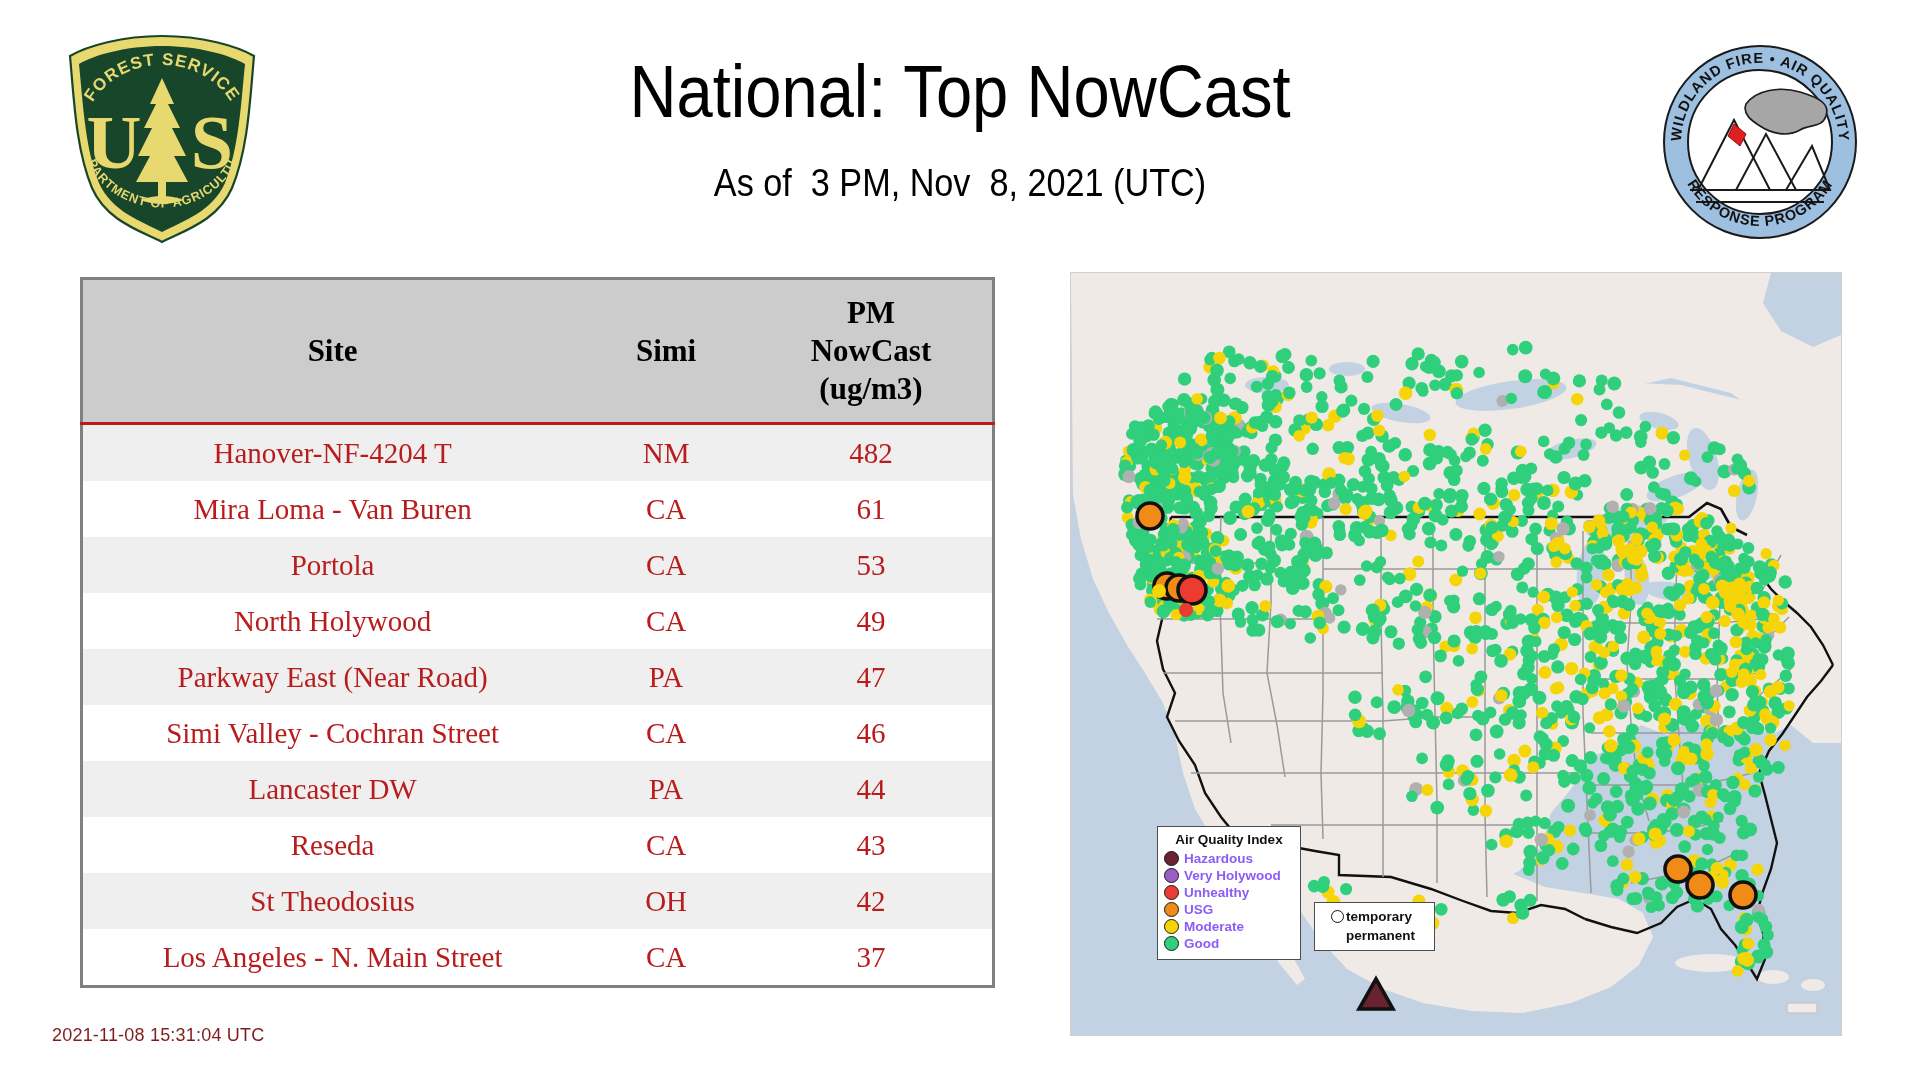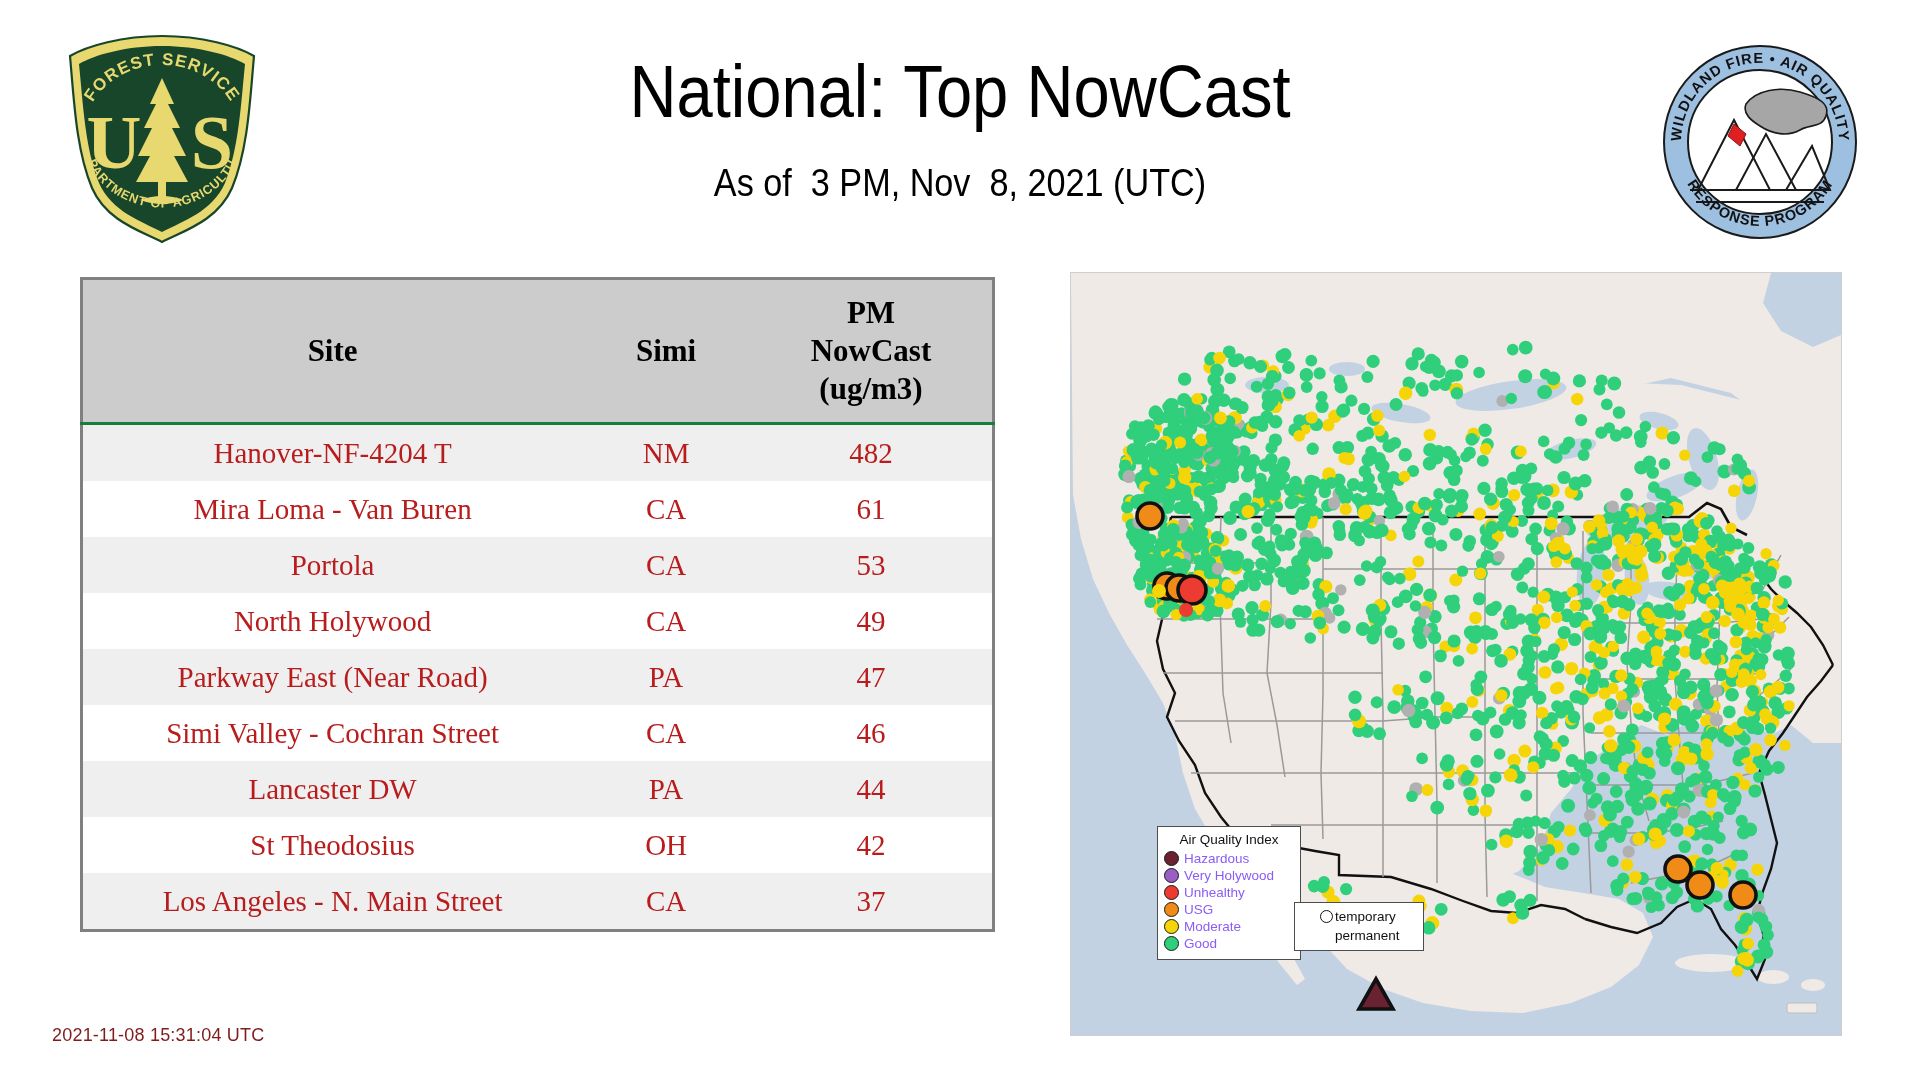--- a/index.html
+++ b/index.html
@@ -30,21 +30,21 @@
   }
 
   
   #table-wrap{position:absolute;left:80px;top:277px;width:915px;}
   table{border-collapse:collapse;width:915px;
         font-family:"Liberation Serif", serif;
         border:3px solid #808080;background:#fff;}
   thead th{
     background:#cccccc;color:#000;font-weight:bold;
     font-size:31px;line-height:38px;text-align:center;
-    padding:14px 4px;border-bottom:3px solid #15803d;
+    padding:14px 4px;border-bottom:3px solid #b91c1c;
     vertical-align:middle;
   }
   thead th.col-site{width:510px;}
   thead th.col-state{width:165px;}
   thead th.col-pm{width:240px;}
   tbody td{
     text-align:center;font-size:29px;line-height:34px;color:#b91c1c;
     padding:11px 4px;border:none;
   }
   tbody tr:nth-child(odd){background:#efefef;}
@@ -59,31 +59,32 @@
   
   #map-panel{
     position:absolute;left:1070px;top:272px;width:770px;height:762px;
     border:1px solid #cfcfcf;overflow:hidden;background:#c3d2e3;
   }
   #map-svg{position:absolute;left:0;top:0;}
 
   .legend-box{
     position:absolute;background:#ffffff;border:1px solid #4d4d4d;
     font-family:"Liberation Sans", sans-serif;
+    font-weight:bold;
   }
   #aqi-legend{left:86px;top:553px;width:130px;padding:5px 6px 7px 6px;}
   #aqi-legend .legend-title{font-size:13.5px;color:#111;text-align:center;margin-bottom:3px;}
   #aqi-legend .legend-row{display:flex;align-items:center;height:17px;}
   #aqi-legend .sw{
     width:13px;height:13px;border-radius:50%;
     border:1.3px solid #1a1a1a;margin-right:5px;flex:none;
   }
   #aqi-legend .lb{font-size:13.5px;color:#8b5cf6;white-space:nowrap;}
 
-  #type-legend{left:223px;top:629px;width:100px;padding:4px 6px 5px 22px;}
+  #type-legend{left:243px;top:629px;width:100px;padding:4px 6px 5px 13px;}
   #type-legend .legend-row{display:flex;align-items:center;height:19px;}
   #type-legend .gl{width:18px;flex:none;display:flex;justify-content:center;}
   #type-legend .lb{font-size:13.5px;color:#111;white-space:nowrap;}
   .mk-circle{width:11px;height:11px;border-radius:50%;border:1.6px solid #111;background:#fff;}
   .mk-tri{width:0;height:0;border-left:7px solid transparent;border-right:7px solid transparent;border-bottom:12px solid #fff;position:relative;}
   .mk-tri::after{content:"";position:absolute;left:-8.2px;top:-1.4px;width:0;height:0;
     border-left:8.2px solid transparent;border-right:8.2px solid transparent;border-bottom:14px solid #111;z-index:-1;}
 </style>
 </head>
 <body>
@@ -204,20 +205,25 @@
         </tr>
         <tr>
           <td class="site">Simi Valley - Cochran Street</td>
           <td class="state">CA</td>
           <td class="pm">46</td>
         </tr>
         <tr>
           <td class="site">Lancaster DW</td>
           <td class="state">PA</td>
           <td class="pm">44</td>
+        </tr>
+        <tr>
+          <td class="site">Reseda</td>
+          <td class="state">CA</td>
+          <td class="pm">43</td>
         </tr>
         <tr>
           <td class="site">St Theodosius</td>
           <td class="state">OH</td>
           <td class="pm">42</td>
         </tr>
         <tr>
           <td class="site">Los Angeles - N. Main Street</td>
           <td class="state">CA</td>
           <td class="pm">37</td>

